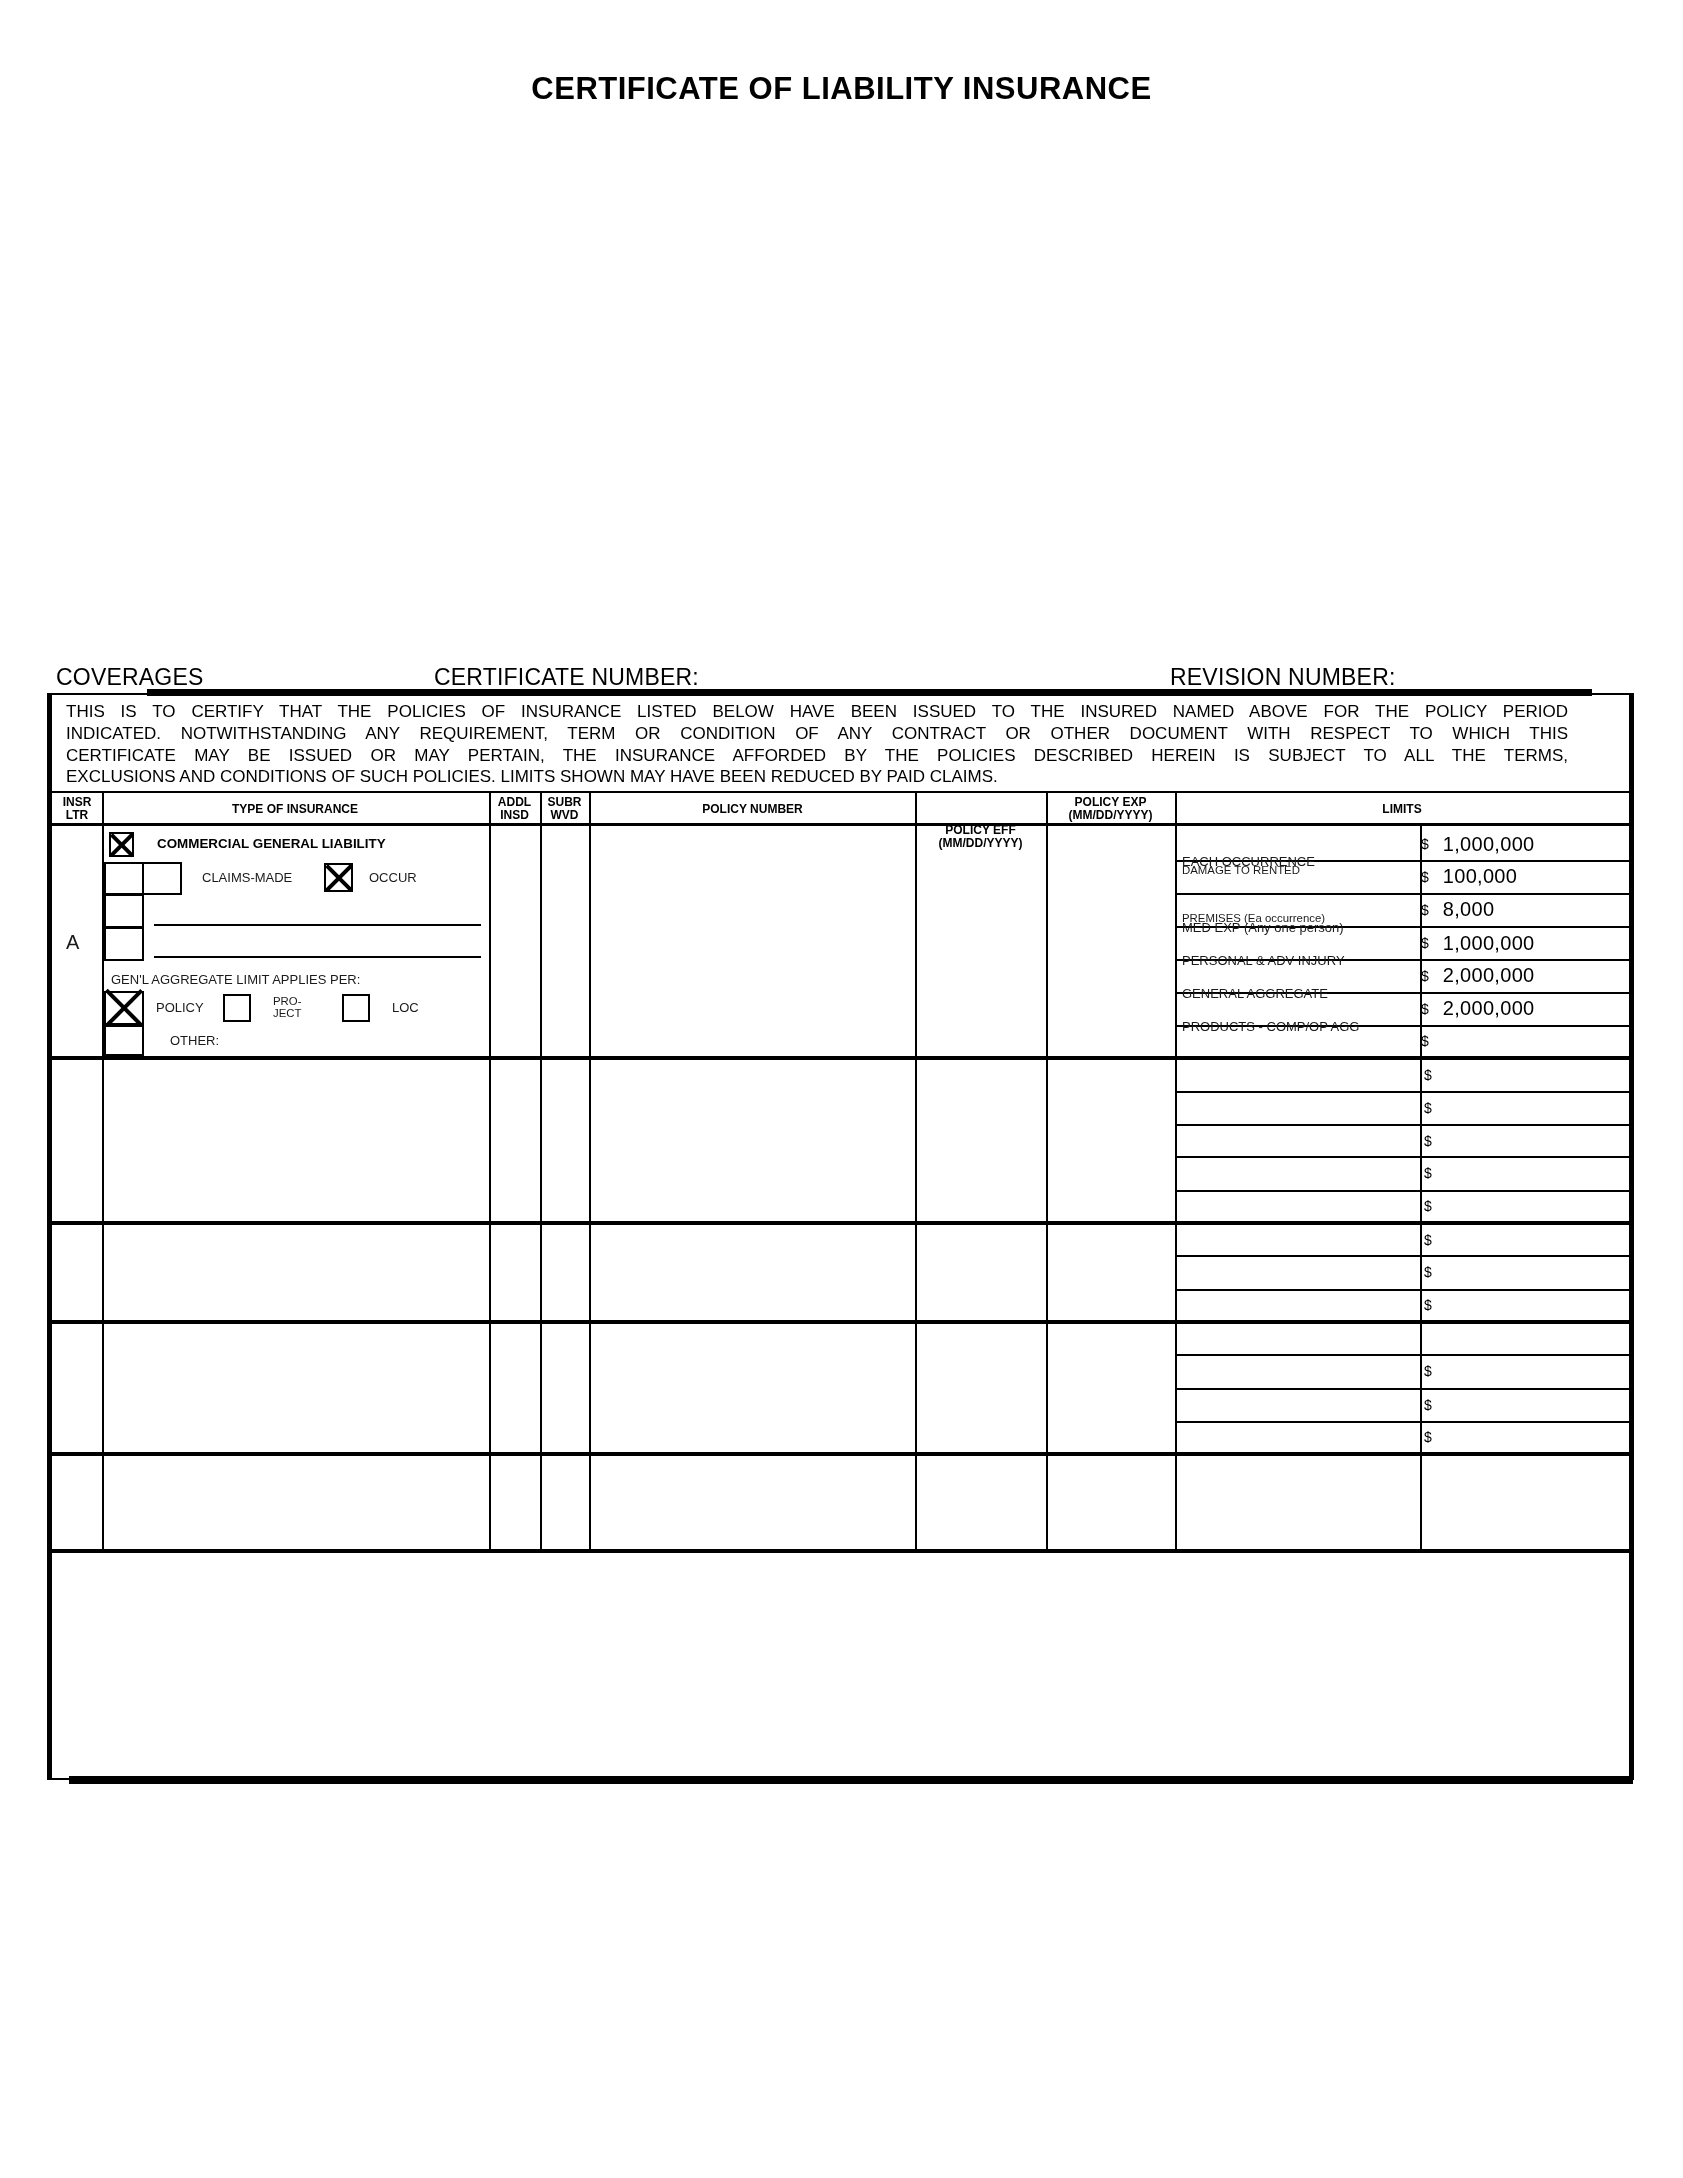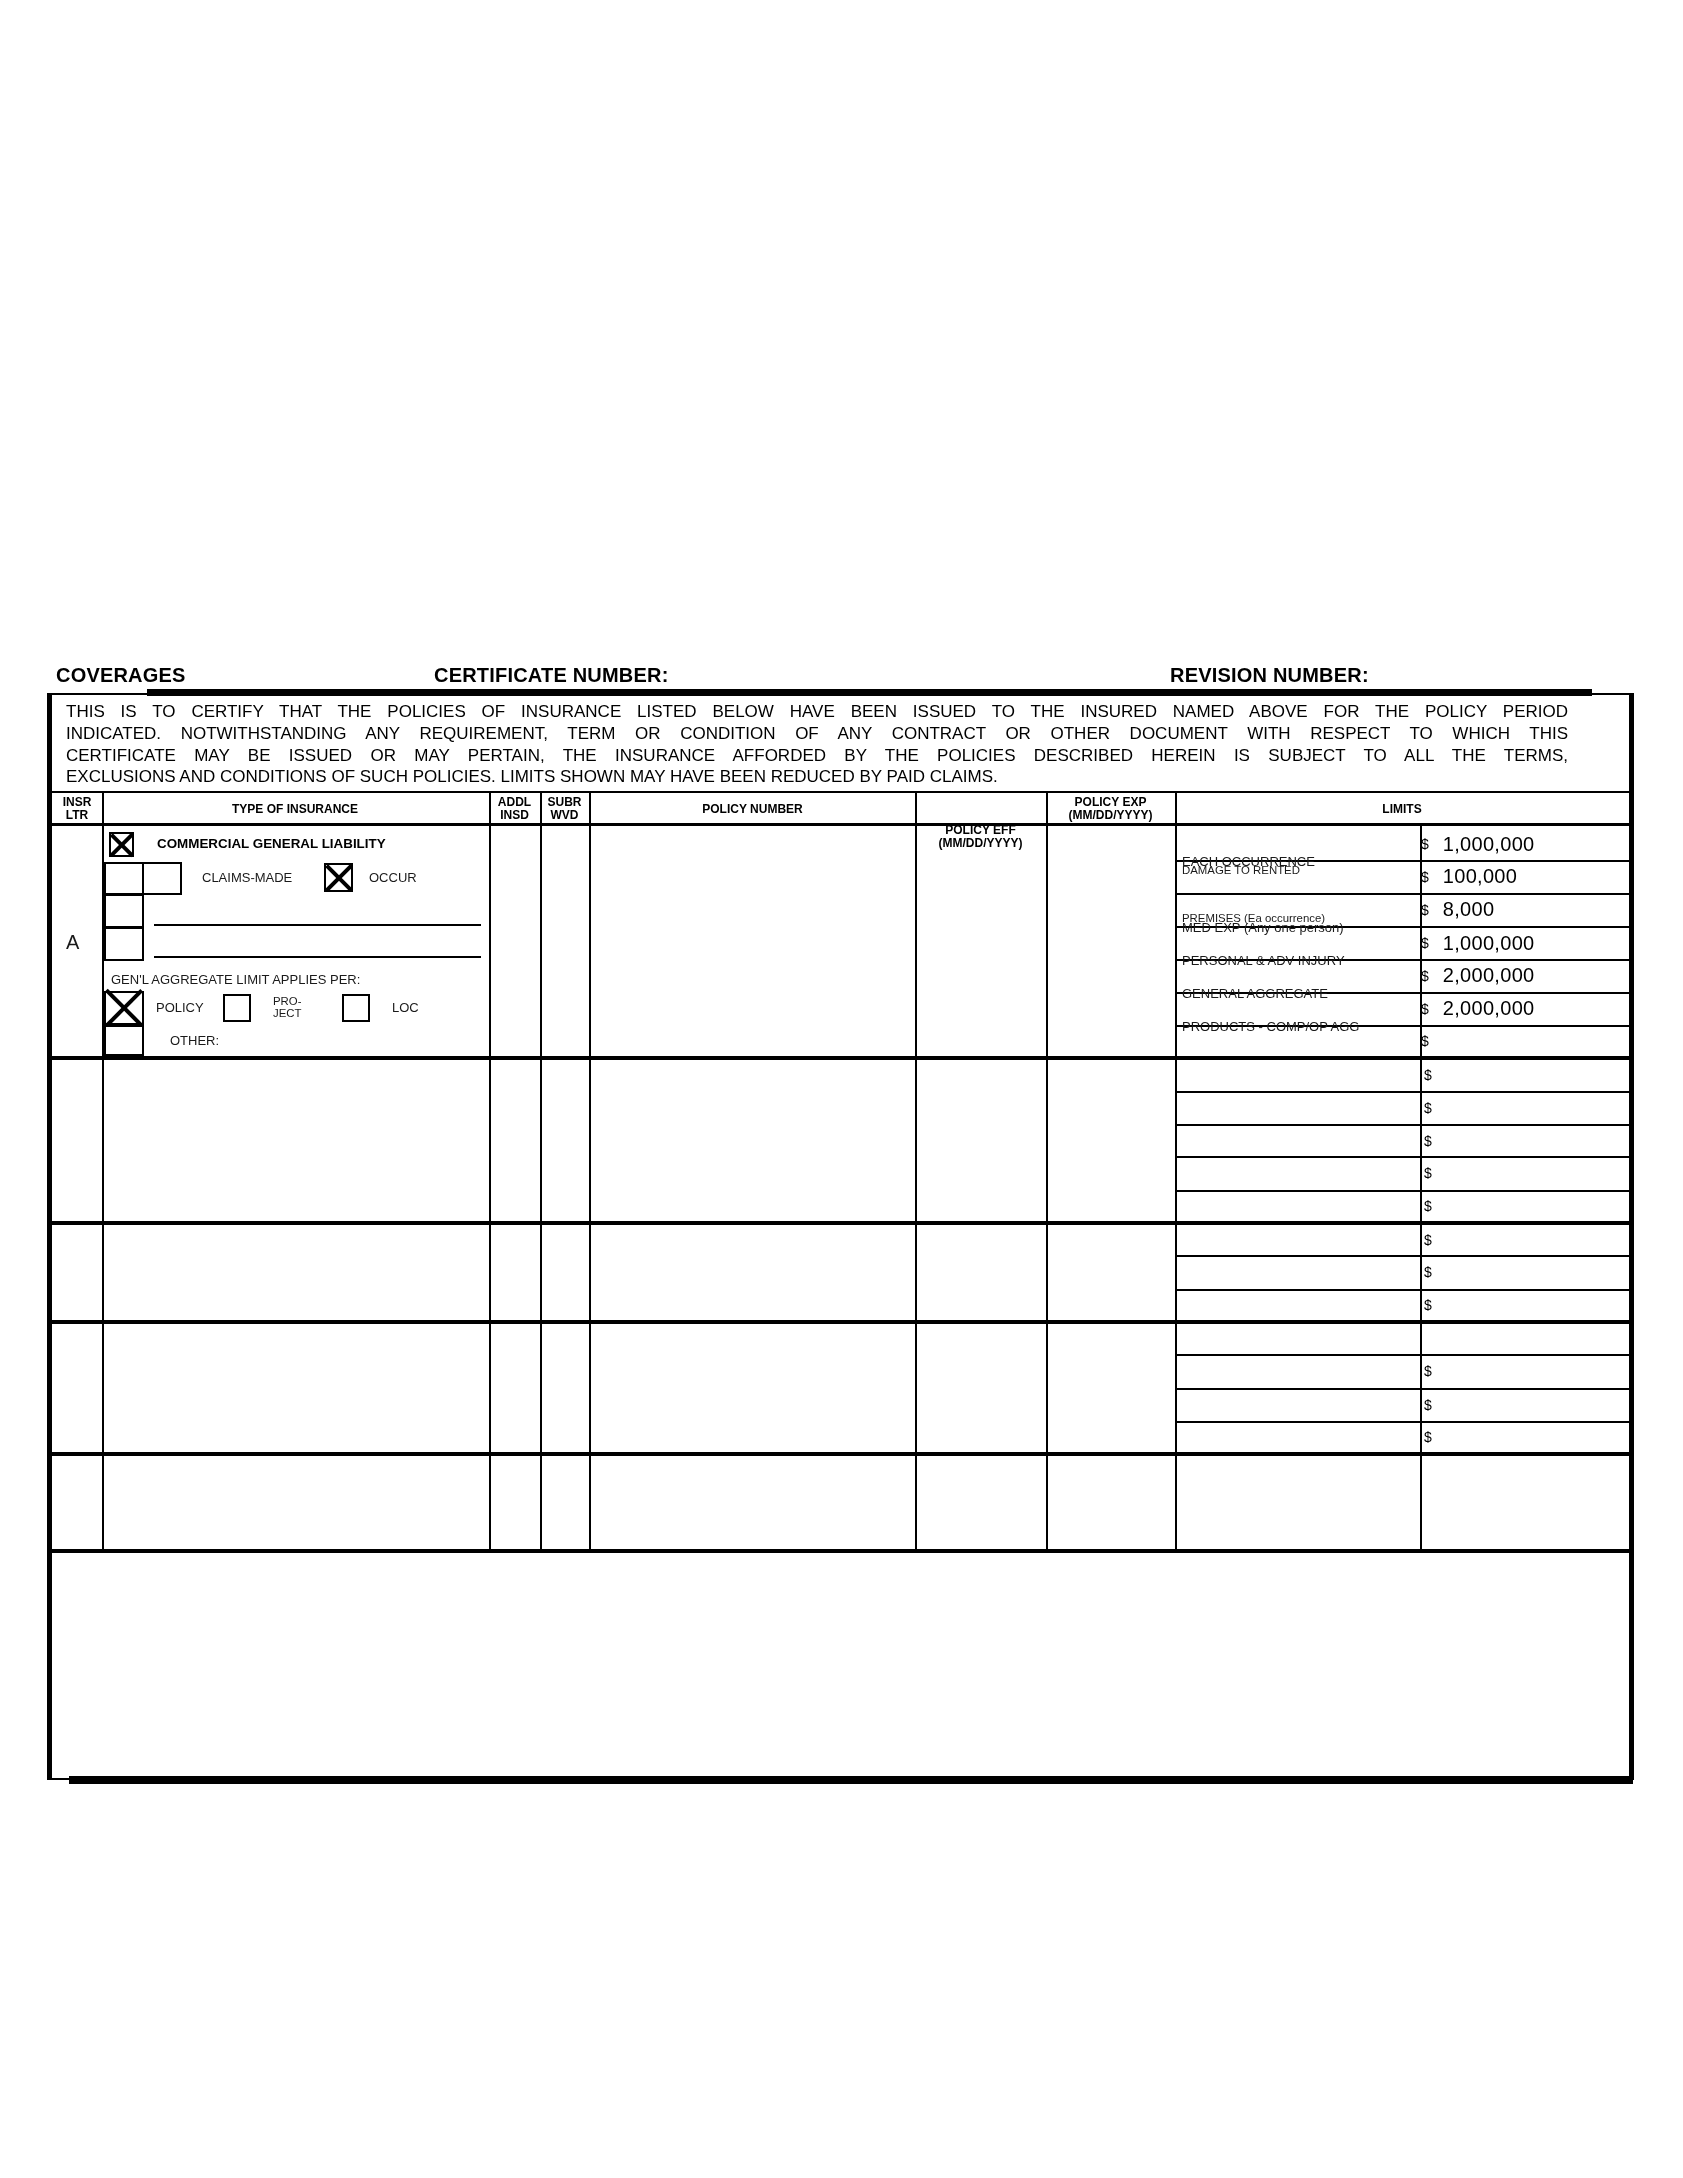--- a/index.html
+++ b/index.html
@@ -1,21 +1,21 @@
 <!DOCTYPE html>
 <html><head>
 <meta charset="utf-8">
 <style>
   html,body{margin:0;padding:0;background:#fff;}
   .page{position:relative;width:1683px;height:2178px;background:#fff;
         font-family:"Liberation Sans",sans-serif;color:#000;overflow:hidden;}
   .abs{position:absolute;}
   .doc-title{position:absolute;left:0;top:71px;width:1683px;text-align:center;
              font-size:31px;font-weight:bold;letter-spacing:0.5px;}
-  .bar-label{position:absolute;font-size:20px;font-weight:bold;letter-spacing:0.2px;}
+  .bar-label{position:absolute;font-size:23px;font-weight:normal;letter-spacing:0.2px;}
   .thick-rule{position:absolute;background:#000;}
   .form-box{position:absolute;left:47px;top:693px;width:1587px;height:1087px;
             border:solid #000;border-width:2px 5px 2px 5px;box-sizing:border-box;}
   .para-line{position:absolute;left:14px;width:1502px;font-size:17px;line-height:22px;
              white-space:normal;}
   .para-line.just{text-align:justify;text-align-last:justify;}
   .hcell{position:absolute;top:98px;height:32px;display:flex;flex-direction:column;
          align-items:center;justify-content:center;font-size:12px;font-weight:bold;
          line-height:13px;text-align:center;}
   .vline{position:absolute;width:2px;background:#000;}
@@ -41,20 +41,21 @@
   .bold-label{position:absolute;font-size:13.4px;font-weight:bold;white-space:nowrap;}
   .writein{position:absolute;height:2px;background:#000;}
   .insr-letter{position:absolute;font-size:20px;color:#1a1a1a;}
   .two-line-small{position:absolute;font-size:11.4px;line-height:12px;color:#1a1a1a;}
 </style>
 </head>
 <body>
 
 <div class="page">
 
+  <div class="doc-title">CERTIFICATE OF LIABILITY INSURANCE</div>
 
   <div class="bar-label" style="left:56px;top:664px;">COVERAGES</div>
   <div class="bar-label" style="left:434px;top:664px;">CERTIFICATE NUMBER:</div>
   <div class="bar-label" style="left:1170px;top:664px;">REVISION NUMBER:</div>
   <div class="thick-rule" style="left:147px;top:689px;width:1445px;height:7px;"></div>
 
   <div class="form-box">
 
     <div>
       <div class="para-line just" style="top:6px;">THIS IS TO CERTIFY THAT THE POLICIES OF INSURANCE LISTED BELOW HAVE BEEN ISSUED TO THE INSURED NAMED ABOVE FOR THE POLICY PERIOD</div>

